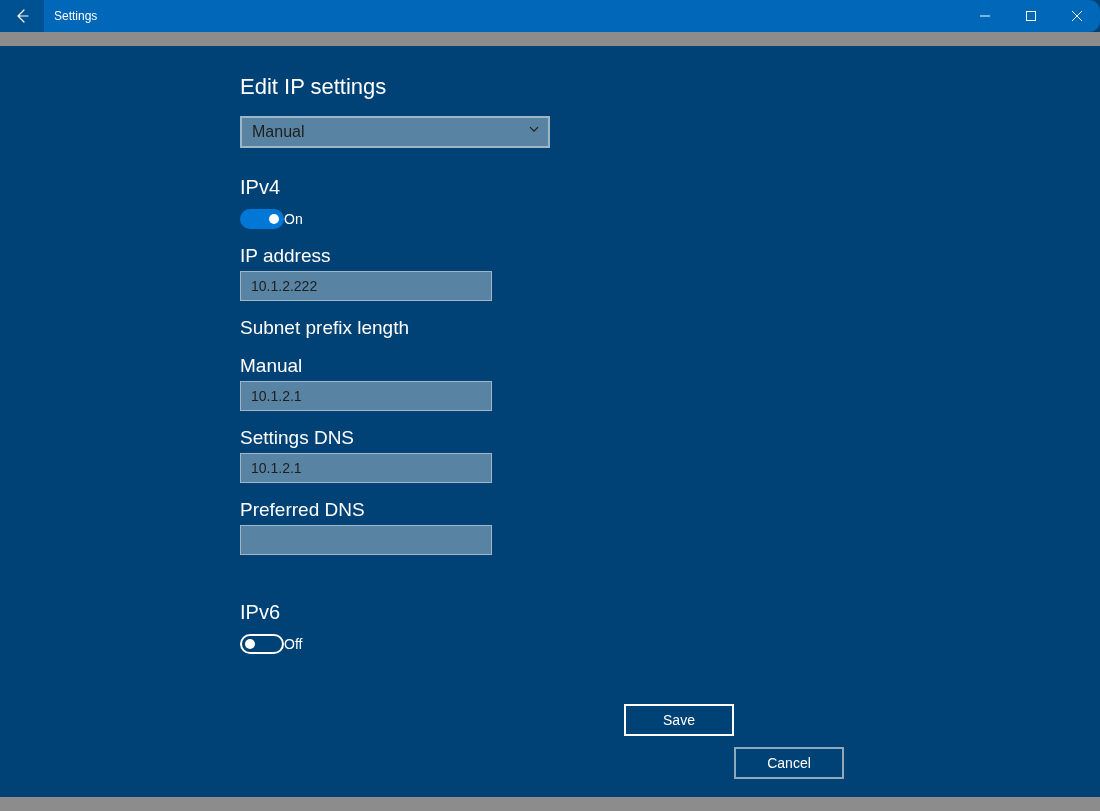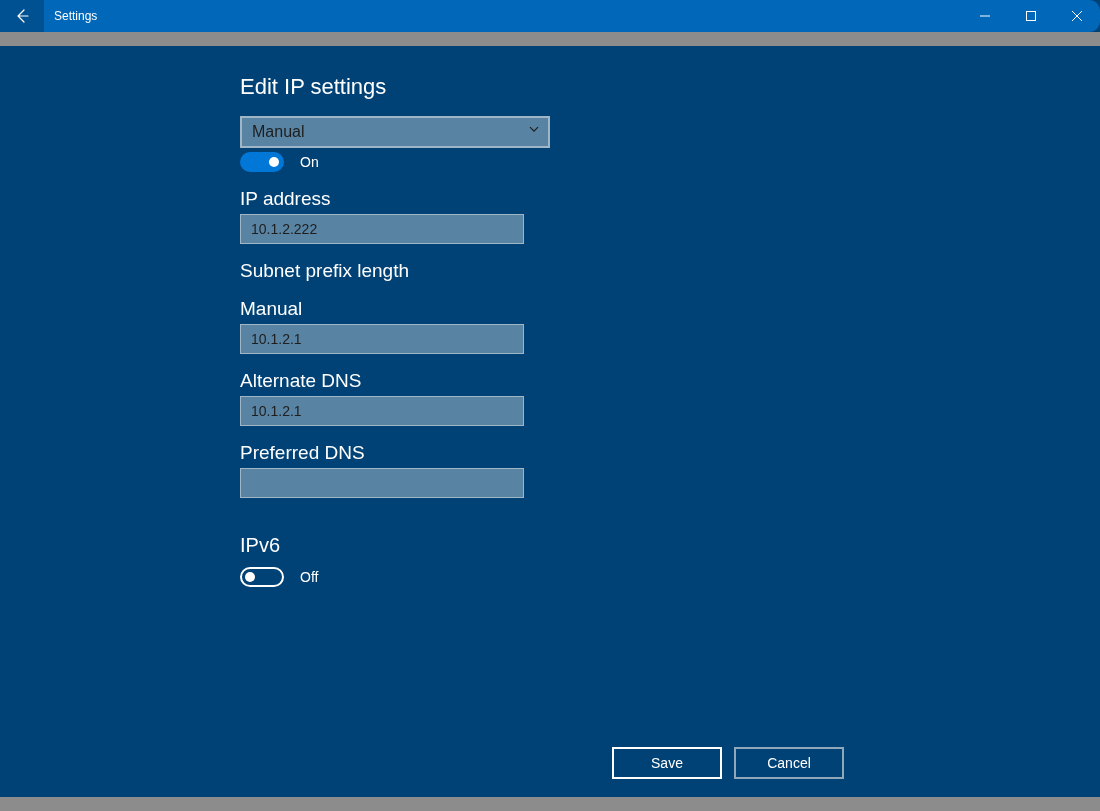--- a/index.html
+++ b/index.html
@@ -93,36 +93,36 @@
     top: 50%;
     transform: translateY(-60%);
   }
   .field-label {
     font-size: 19px;
     margin: 16px 0 4px 0;
     color: #ffffff;
     font-weight: 400;
   }
   .text-input {
-    width: 284px;
+    width: 252px;
     height: 30px;
     background: #5883a3;
     border: 1px solid #9fb6c6;
     box-sizing: border-box;
     color: #1e1e1e;
     font-size: 14px;
     padding: 0 10px;
     font-family: inherit;
     outline: none;
   }
   
   .toggle-row {
     display: flex;
     align-items: center;
-    gap: 16px;
+    gap: 0;
     margin-top: 4px;
   }
   .toggle {
     width: 44px;
     height: 20px;
     border-radius: 10px;
     position: relative;
     box-sizing: border-box;
   }
   .toggle.on {
@@ -150,40 +150,41 @@
   }
   .toggle-label {
     font-size: 14px;
     color: #fff;
   }
   .button-row {
     position: absolute;
     right: 256px;
     bottom: 18px;
     display: flex;
-    gap: 12px;
+    gap: 0;
   }
   .btn {
     width: 110px;
     height: 32px;
     box-sizing: border-box;
     background: #004275;
     color: #fff;
     font-size: 14px;
     display: flex;
     align-items: center;
     justify-content: center;
     cursor: default;
     font-family: inherit;
   }
   .btn-primary {
     border: 2px solid #ffffff;
   }
   .btn-secondary {
     border: 2px solid #8fa9bb;
+    margin-top: 43px;
   }
 </style>
 </head>
 <body>
 
 <div class="titlebar">
   <div class="back-button">
     <svg width="16" height="16" viewBox="0 0 16 16">
       <path d="M10 2 L4 8 L10 14 M4 8 H14" stroke="#ffffff" stroke-width="1.2" fill="none" stroke-linecap="round" stroke-linejoin="round"></path>
     </svg>
@@ -217,40 +218,41 @@
 
     <div class="dropdown">
       <span>Manual</span>
       <span class="chev">
         <svg width="12" height="12" viewBox="0 0 12 12">
             <path d="M2 4 L6 8 L10 4" stroke="#1e1e1e" stroke-width="1.2" fill="none"></path>
           </svg>
       </span>
     </div>
 
+    <div class="section-heading">IPv4</div>
     <div class="toggle-row">
       <div class="toggle on"></div>
       <div class="toggle-label">On</div>
     </div>
 
     <div class="field-label">IP address</div>
     <input class="text-input" value="10.1.2.222" style="">
 
     <div class="field-label">Subnet prefix length</div>
 
     <div class="field-label">Manual</div>
     <input class="text-input" value="10.1.2.1" style="">
 
-    <div class="field-label">Alternate DNS</div>
+    <div class="field-label">Settings DNS</div>
     <input class="text-input" value="10.1.2.1" style="">
 
     <div class="field-label">Preferred DNS</div>
     <input class="text-input" value="" style="">
 
-    <div class="section-heading" style="margin-top:36px">IPv6</div>
+    <div class="section-heading" style="margin-top:46px">IPv6</div>
     <div class="toggle-row">
       <div class="toggle off"></div>
       <div class="toggle-label">Off</div>
     </div>
   </div>
 
   <div class="button-row">
     <div class="btn btn-primary">Save</div>
     <div class="btn btn-secondary">Cancel</div>
   </div>

